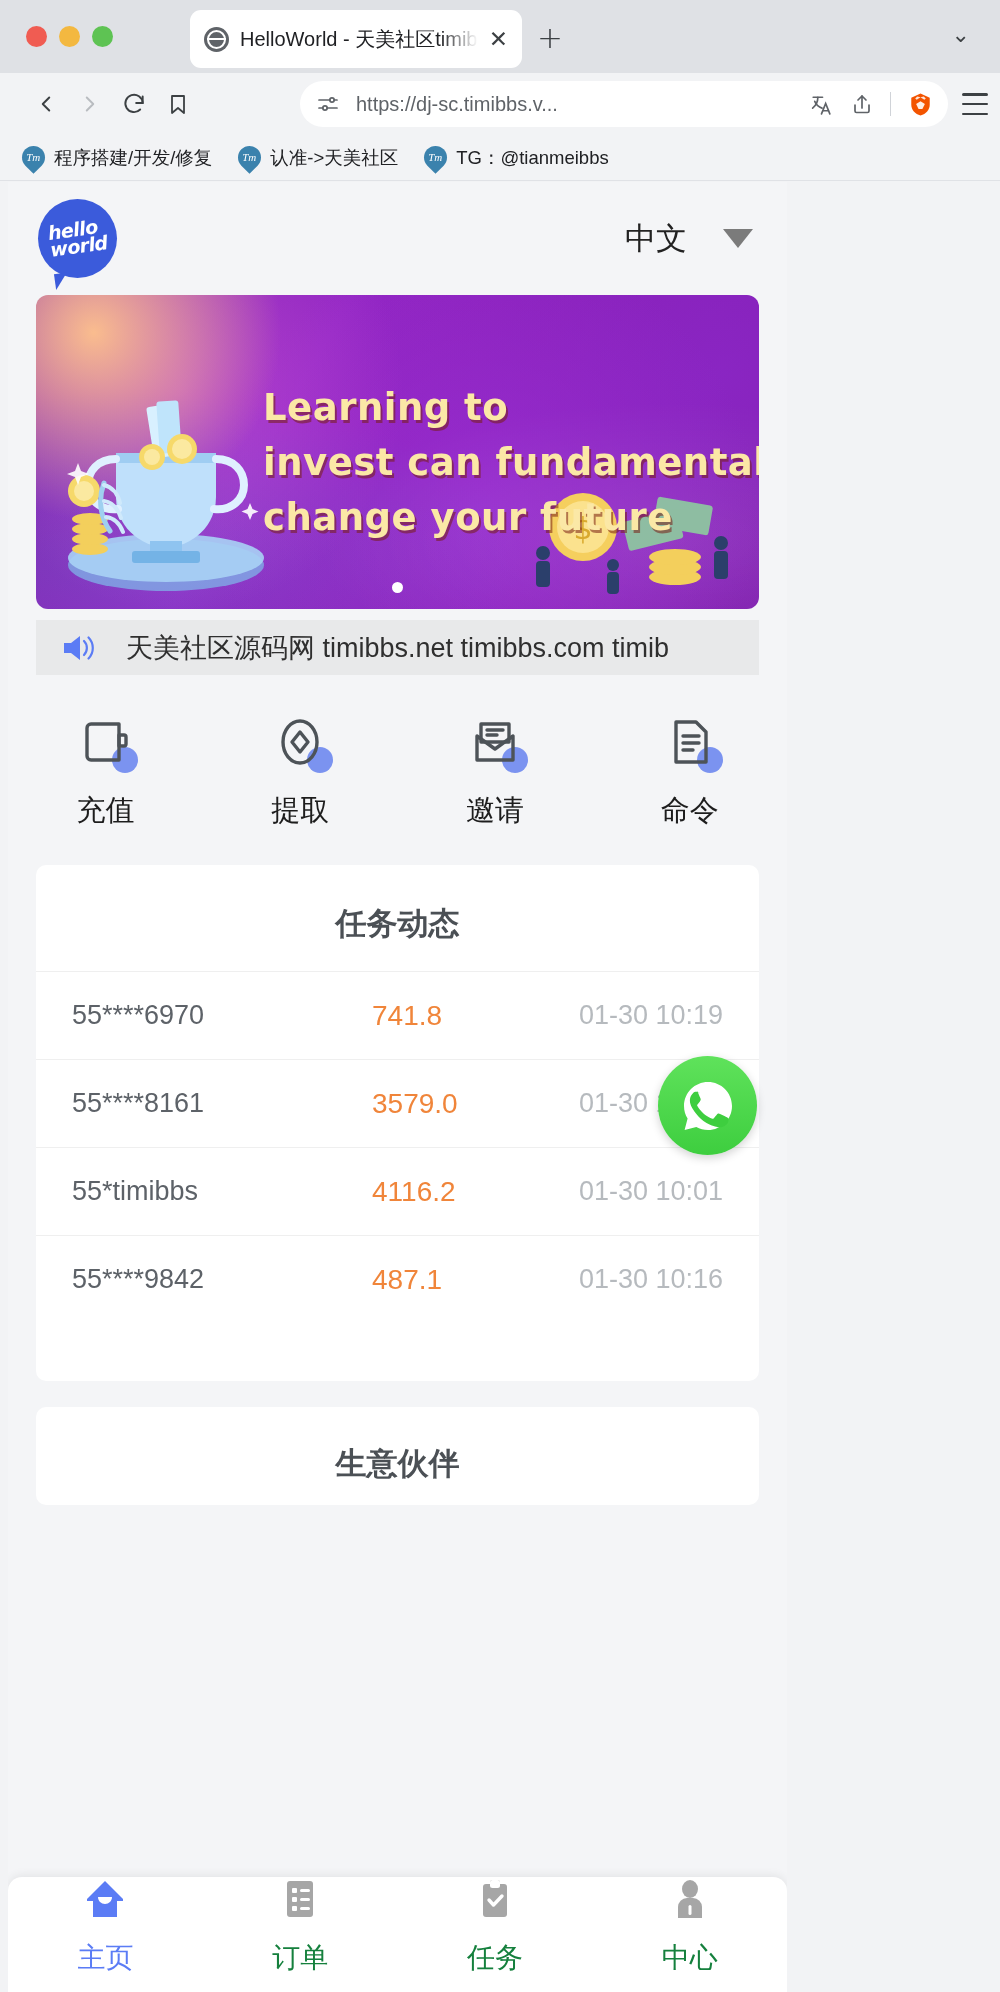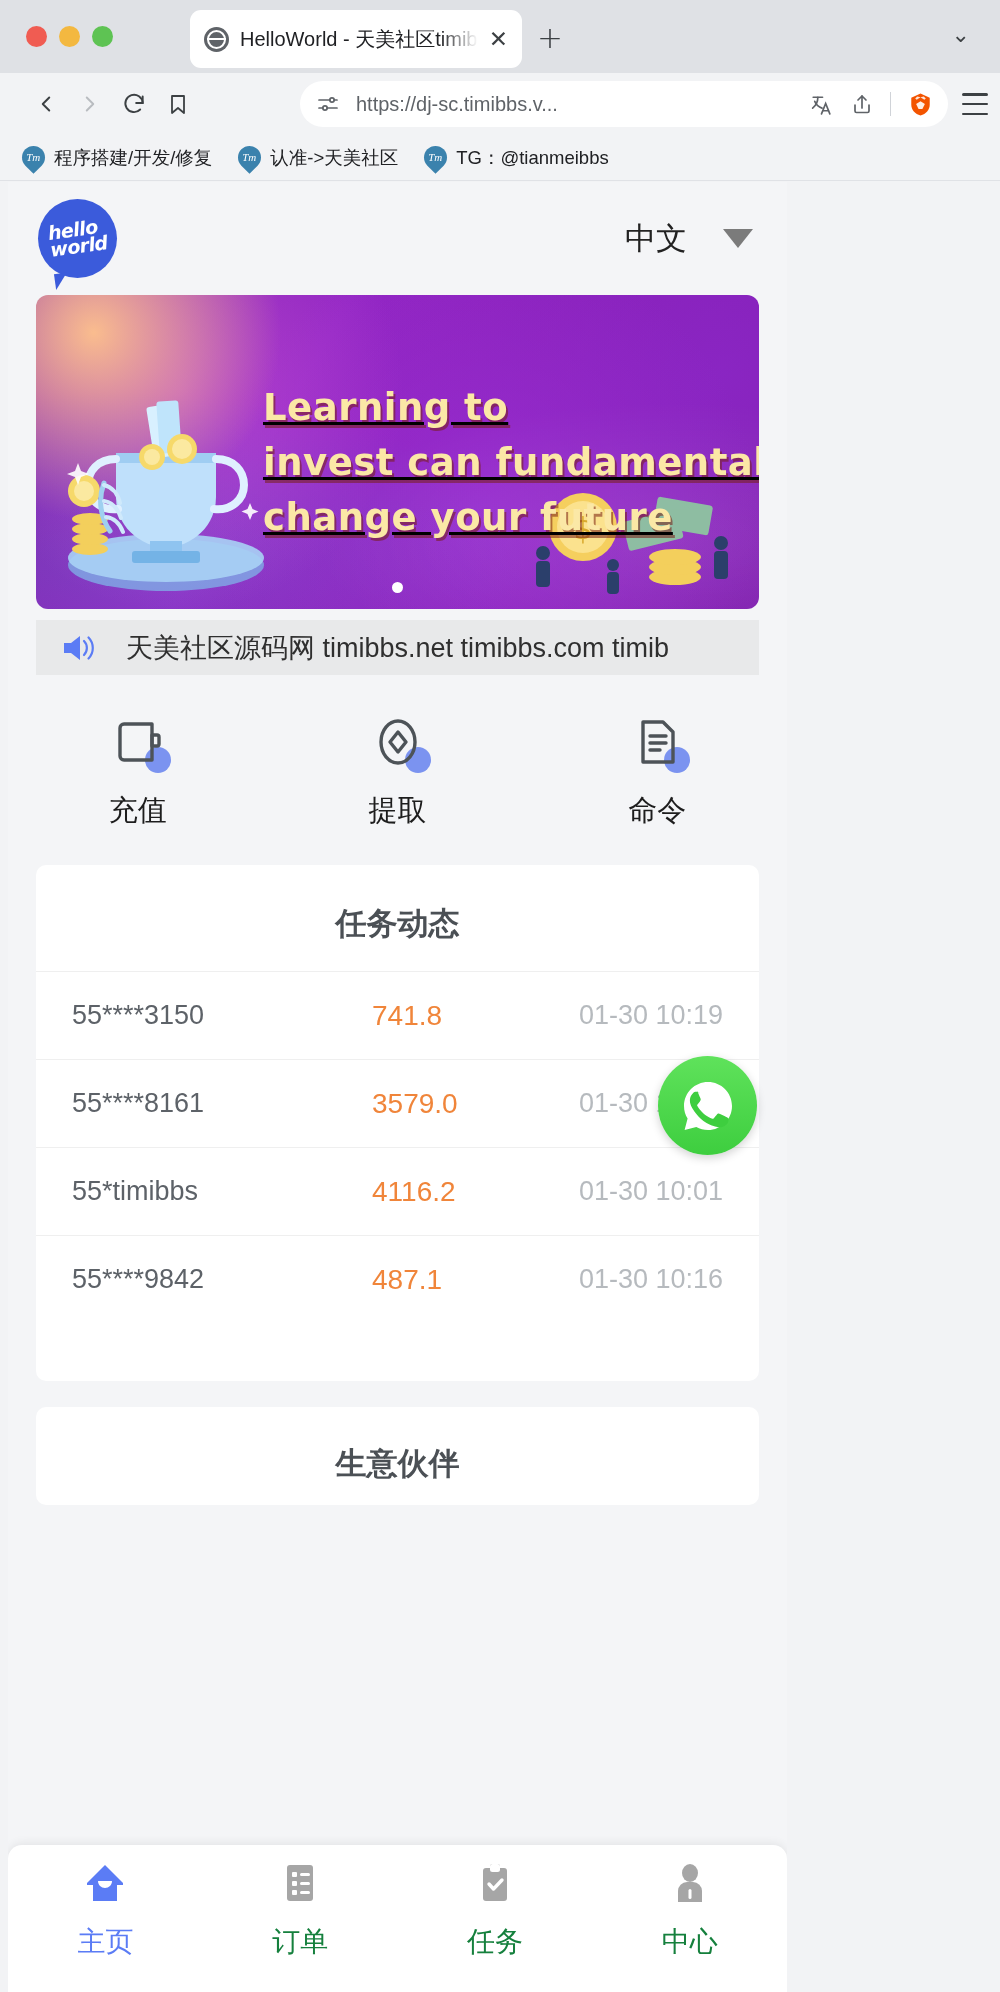--- a/index.html
+++ b/index.html
@@ -215,21 +215,20 @@
   .banner-trophy {
     position:absolute; left: 18px; bottom: 6px; width: 230px; height: 250px;
   }
   .banner-money {
     position:absolute; right: 4px; bottom: 2px; width: 250px; height: 150px;
   }
   .banner-text {
     position:absolute;
     left: 227px; top: 86px;
     right: 26px;
-    text-decoration: underline;
   }
   .banner-line {
     font-family: "DejaVu Sans", sans-serif;
     font-weight: 900;
     font-size: 37px;
     line-height: 1.48;
     color: #fbe8a6;
     letter-spacing: 0.5px;
     text-shadow: 2px 3px 0 rgba(120,30,20,.55);
     white-space: nowrap;
@@ -314,21 +313,21 @@
     background: linear-gradient(180deg,#5fe25b 0%,#3ece3f 100%);
     display:flex; align-items:center; justify-content:center;
     box-shadow: 0 3px 10px rgba(0,0,0,.18);
     z-index: 30;
   }
 
   
   .tabbar {
     position:absolute;
     left:0; right:0; bottom:0;
-    height: 147px;
+    height: 115px;
     background:#ffffff;
     border-top-left-radius: 14px;
     border-top-right-radius: 14px;
     box-shadow: 0 -2px 10px rgba(0,0,0,.07);
     display:flex;
     z-index: 20;
   }
   .tb-item {
     flex:1 1 0;
     display:flex; flex-direction:column; align-items:center; justify-content:center;
@@ -560,39 +559,50 @@
         <span class="qm-icon">
           <span class="qm-dot"></span>
           <svg width="52" height="52" viewBox="0 0 52 52" fill="none" stroke="#4d5358" stroke-width="3.4" stroke-linejoin="round">
             <ellipse cx="26" cy="26" rx="17" ry="21"></ellipse>
             <path d="M26 16l8 10-8 10-8-10z"></path>
           </svg>
         </span>
         <span class="qm-label">提取</span>
       </div>
 
+      <div class="qm-item">
+        <span class="qm-icon">
+          <span class="qm-dot"></span>
+          <svg width="52" height="52" viewBox="0 0 52 52" fill="none" stroke="#4d5358" stroke-width="3.4" stroke-linejoin="round" stroke-linecap="round">
+            <path d="M12 8h28v18H12z"></path>
+            <path d="M8 20l18 13 18-13v24H8z"></path>
+            <path d="M18 14h16M18 19h10"></path>
+          </svg>
+        </span>
+        <span class="qm-label">邀请</span>
+      </div>
 
       <div class="qm-item">
         <span class="qm-icon">
           <span class="qm-dot"></span>
           <svg width="52" height="52" viewBox="0 0 52 52" fill="none" stroke="#4d5358" stroke-width="3.4" stroke-linejoin="round" stroke-linecap="round">
             <path d="M12 6h20l10 10v30H12z"></path>
             <path d="M19 20h16M19 27h16M19 34h10"></path>
           </svg>
         </span>
         <span class="qm-label">命令</span>
       </div>
 
     </div>
 
     <div class="card">
       <div class="card-title">任务动态</div>
 
       <div class="task-row">
-        <span class="t-user">55****3150</span>
+        <span class="t-user">55****6970</span>
         <span class="t-amount">741.8</span>
         <span class="t-time">01-30 10:19</span>
       </div>
       <div class="task-row">
         <span class="t-user">55****8161</span>
         <span class="t-amount">3579.0</span>
         <span class="t-time">01-30 10:18</span>
       </div>
       <div class="task-row">
         <span class="t-user">55*timibbs</span>

